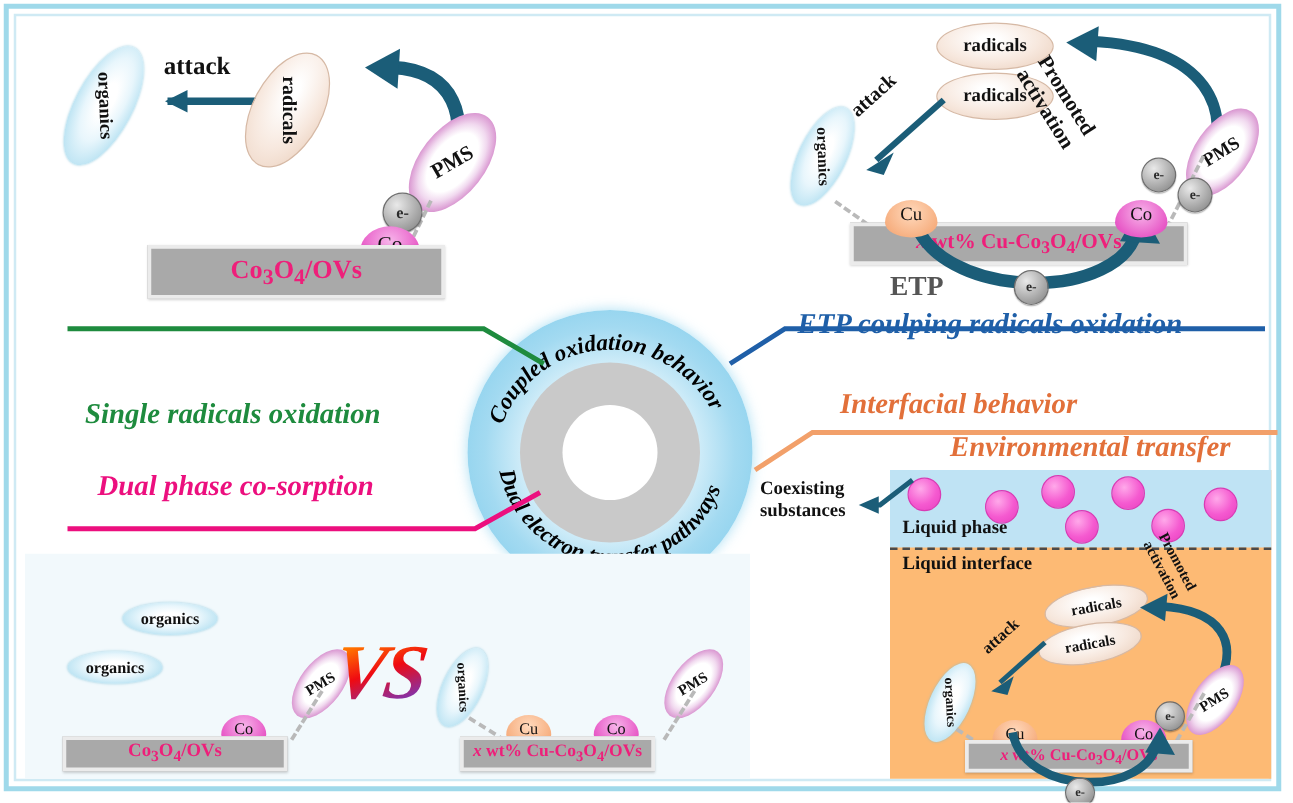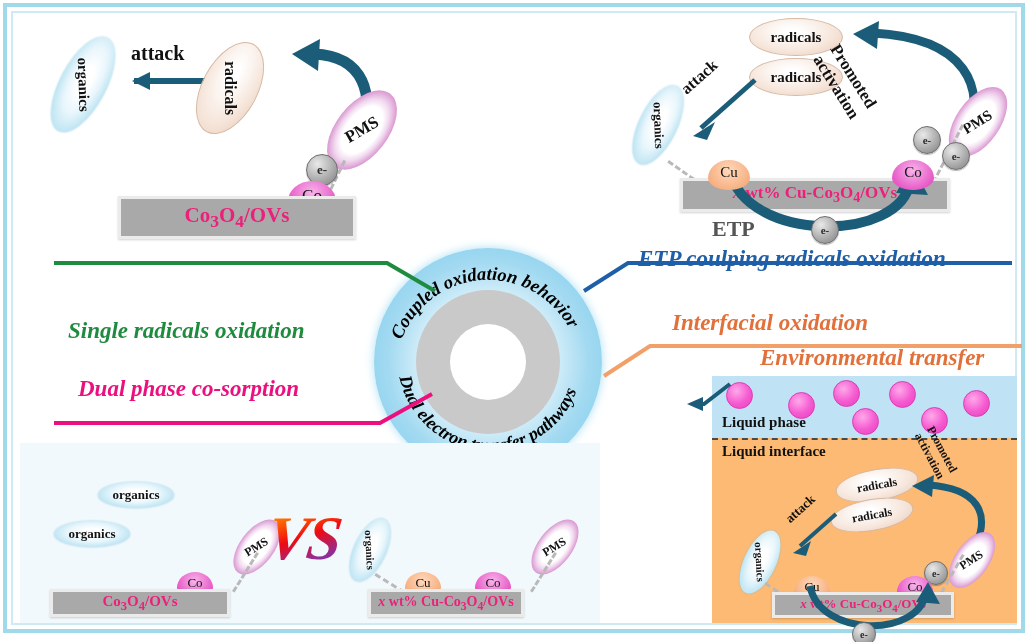--- a/index.html
+++ b/index.html
@@ -218,21 +218,21 @@
   <div class="lbl" style="left:78px;top:376px;font-size:23px;color:#ec0f7e;">Dual phase  co-sorption</div>
 
   <svg class="abs" style="left:580px;top:255px;" width="440" height="40">
     <polyline points="4,36 48,8 432,8" fill="none" stroke="#1f5fa8" stroke-width="4"></polyline>
   </svg>
   <div class="lbl" style="left:638px;top:246px;font-size:23px;color:#1f5fa8;">ETP coulping radicals oxidation</div>
 
   <svg class="abs" style="left:590px;top:310px;" width="440" height="70">
     <polyline points="14,66 60,36 432,36" fill="none" stroke="#f2a06a" stroke-width="4"></polyline>
   </svg>
-  <div class="lbl" style="left:672px;top:310px;font-size:23px;color:#e2703a;">Interfacial oxidation</div>
+  <div class="lbl" style="left:672px;top:310px;font-size:23px;color:#e2703a;">Interfacial behavior</div>
   <div class="lbl" style="left:760px;top:345px;font-size:23px;color:#e2703a;">Environmental transfer</div>
 
   <div class="panel" style="left:20px;top:443px;width:580px;height:180px;background:#f2f9fc;">
 
     <div class="ell ell-organics" style="left:78px;top:39px;width:76px;height:26px;font-size:13px;">
       <span>organics</span>
     </div>
 
     <div class="ell ell-organics" style="left:34px;top:78px;width:76px;height:26px;font-size:13px;">
       <span>organics</span>
@@ -345,18 +345,22 @@
 
     <svg class="abs" style="left:86px;top:206px;" width="150" height="62">
       <path d="M12,4 C22,56 122,56 128,10" stroke="#1b5d78" stroke-width="7" fill="none"></path>
       <polygon points="130,0 142,22 118,20" fill="#1b5d78"></polygon>
     </svg>
     <div class="eball" style="left:140px;top:246px;width:22px;height:22px;font-size:10px;">
       <span>e-</span>
     </div>
   </div>
 
+  <div class="abs" style="left:608px;top:382px;width:110px;height:56px;text-align:left;font-weight:bold;font-size:15px;color:#111;line-height:1.2;">
+    <div>Coexisting</div>
+    <div>substances</div>
+  </div>
   <svg class="abs" style="left:684px;top:378px;" width="60" height="40">
     <polyline points="46,6 20,26 10,26" fill="none" stroke="#1b5d78" stroke-width="4"></polyline>
     <polygon points="3,26 19,19 19,33" fill="#1b5d78"></polygon>
   </svg>
 
 </div>
 
 </body></html>

